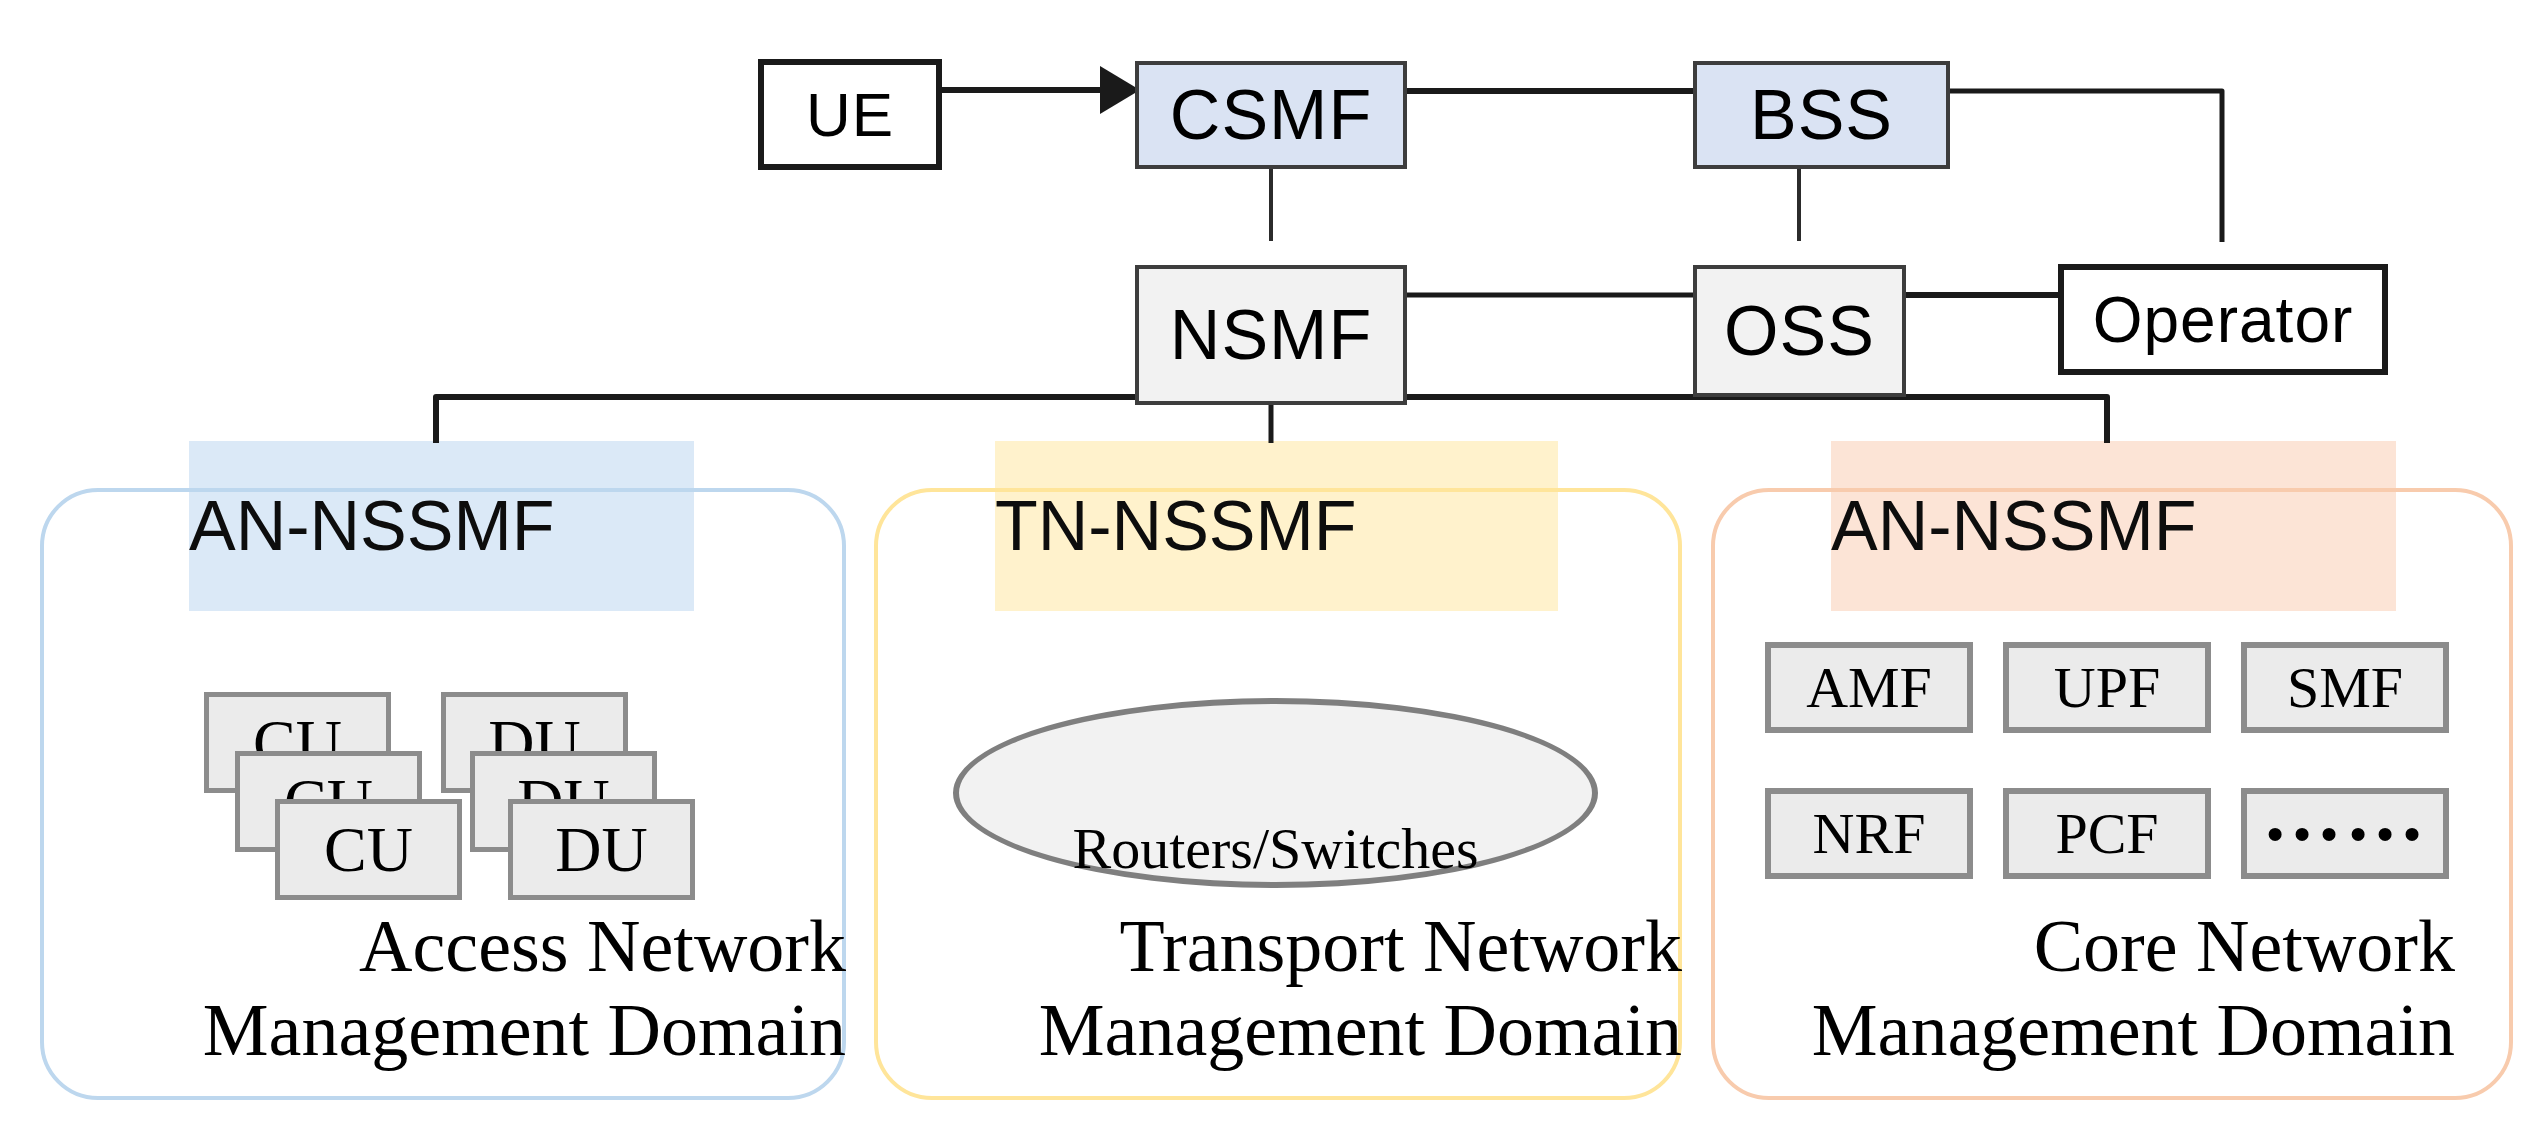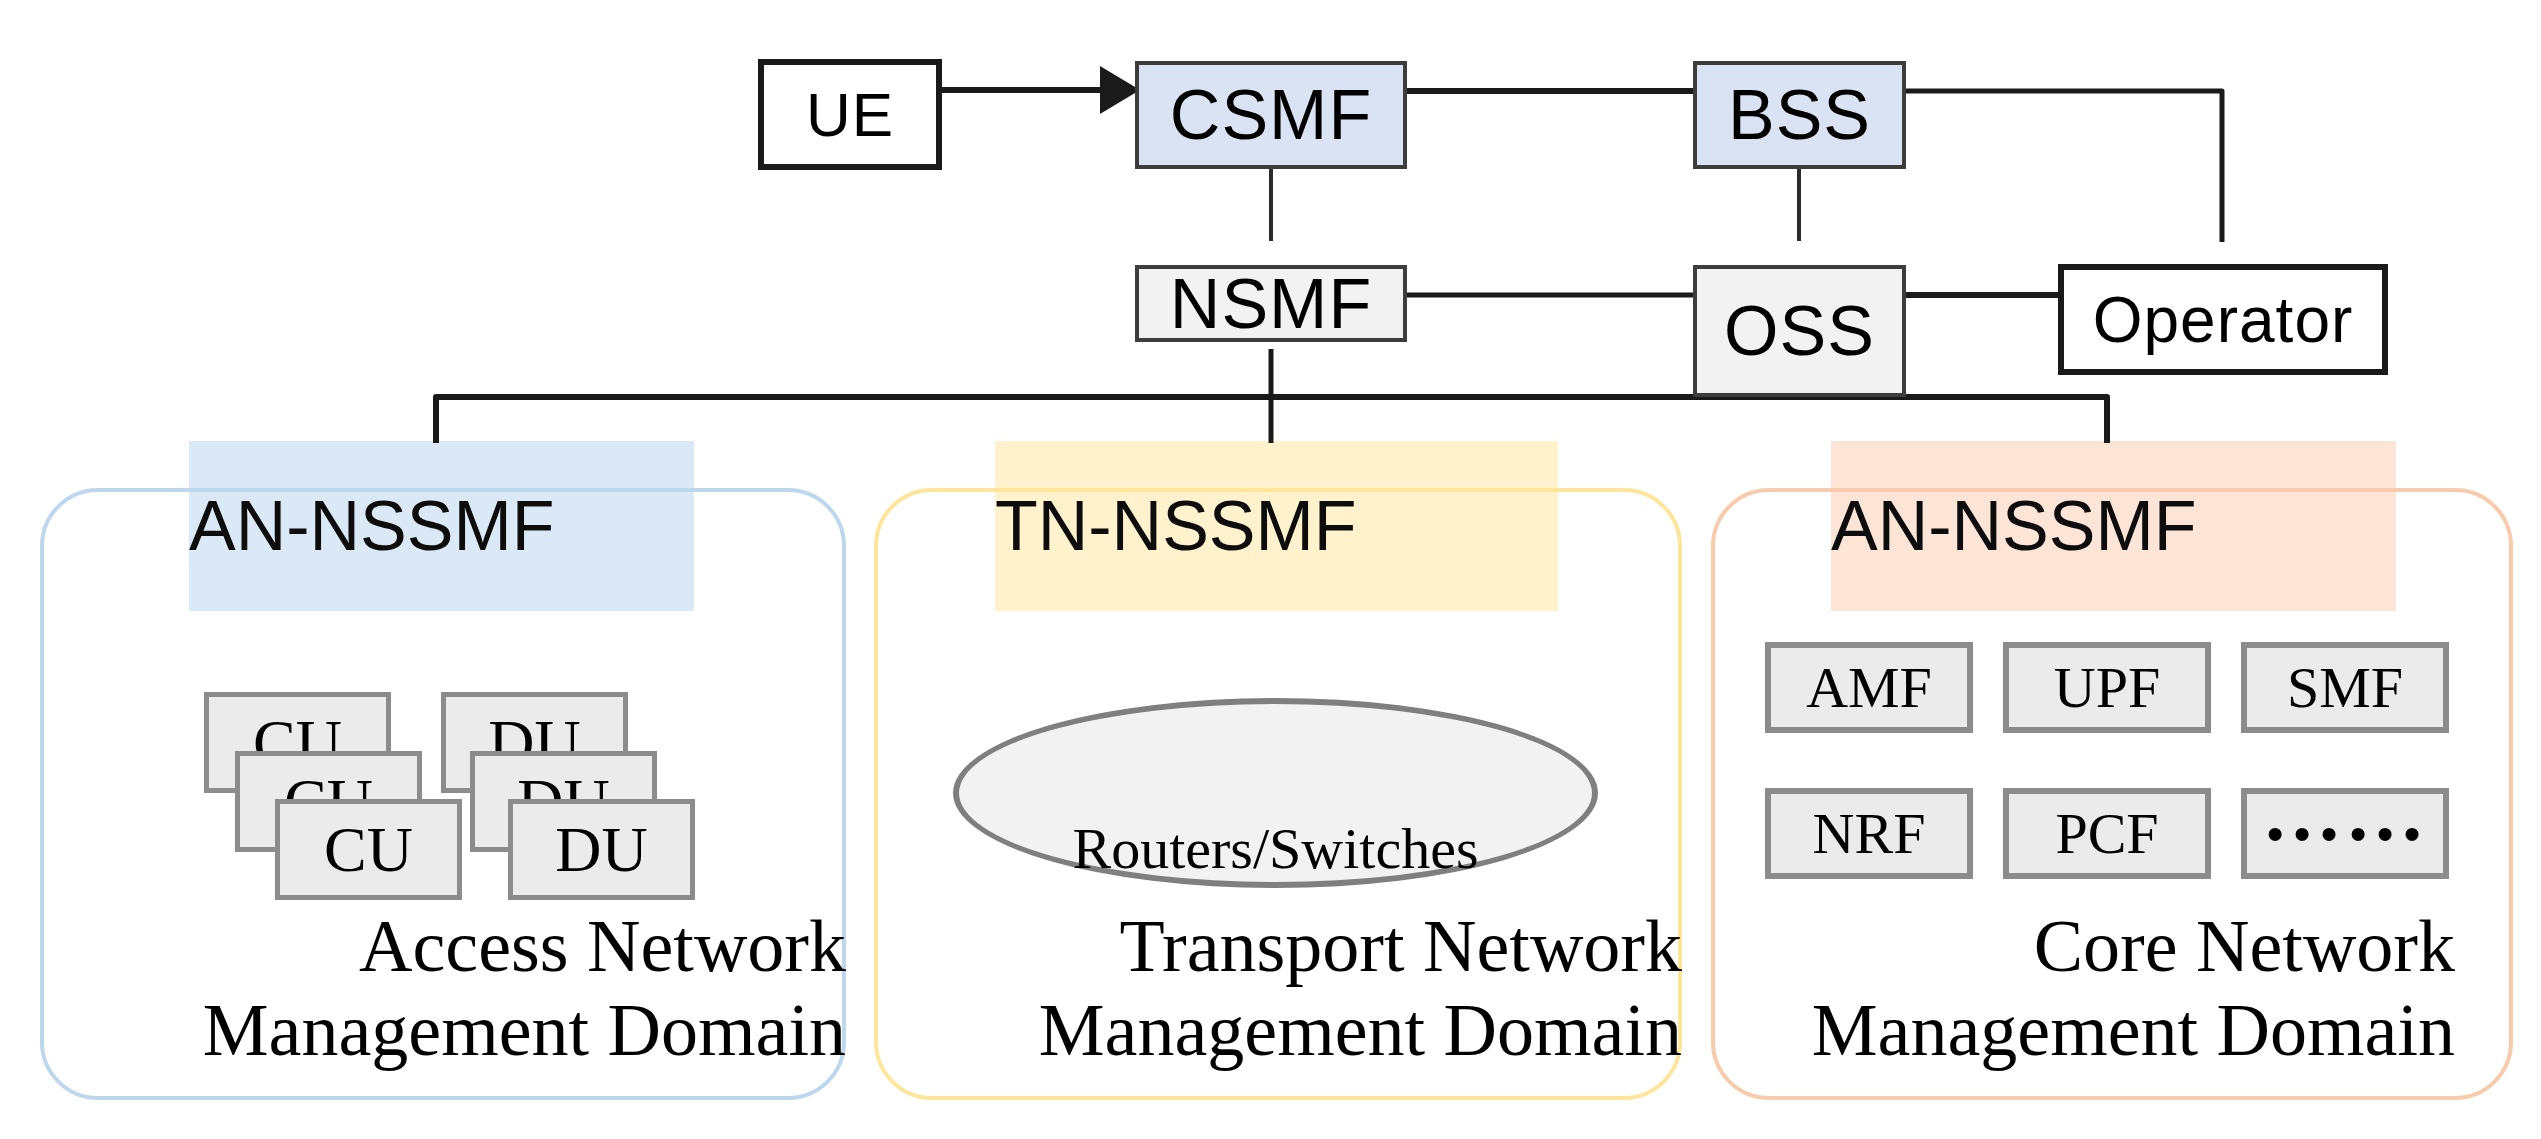--- a/index.html
+++ b/index.html
@@ -63,25 +63,25 @@
   </svg>
 
   <div class="node plain" style="left:758px;top:35px;width:184px;height:111px;font-size:62px;">
       <span>UE</span>
     </div>
 
   <div class="node blue" style="left:1135px;top:37px;width:272px;height:108px;font-size:70px;">
       <span>CSMF</span>
     </div>
 
-  <div class="node blue" style="left:1693px;top:37px;width:213px;height:108px;font-size:70px;">
+  <div class="node blue" style="left:1693px;top:37px;width:257px;height:108px;font-size:70px;">
       <span>BSS</span>
     </div>
 
-  <div class="node gray" style="left:1135px;top:241px;width:272px;height:77px;font-size:70px;">
+  <div class="node gray" style="left:1135px;top:241px;width:272px;height:140px;font-size:70px;">
       <span>NSMF</span>
     </div>
 
   <div class="node gray" style="left:1693px;top:241px;width:213px;height:132px;font-size:70px;">
       <span>OSS</span>
     </div>
 
   <div class="node plain" style="left:2058px;top:240px;width:330px;height:111px;font-size:64px;">
       <span>Operator</span>
     </div>

